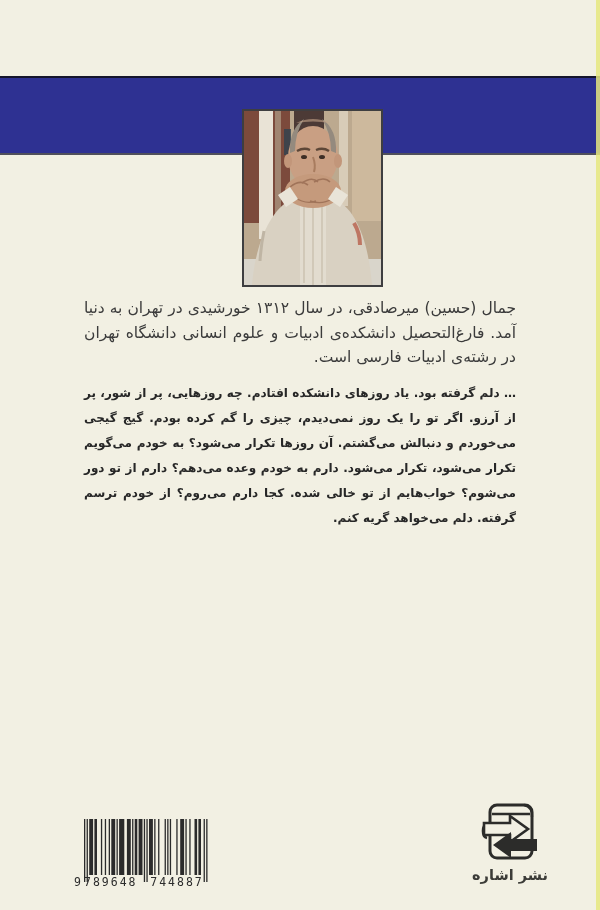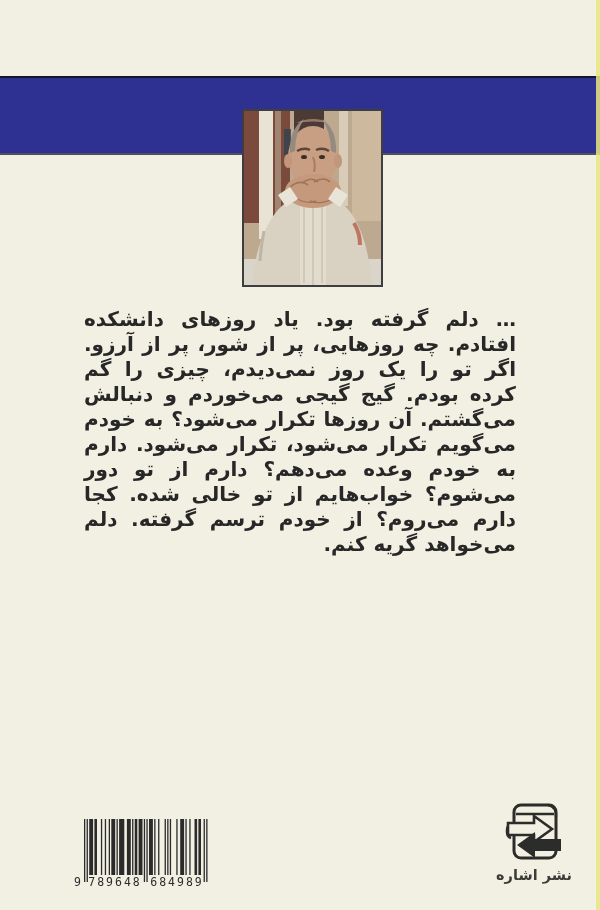--- a/index.html
+++ b/index.html
@@ -22,37 +22,37 @@
   }
   .photo svg{display:block;width:100%;height:100%;}
   .text-block{
     position:absolute;left:84px;top:296px;width:432px;
     direction:rtl;text-align:justify;
     color:#3b3b3b;font-size:15.5px;line-height:24.6px;
   }
   .text-block p{margin:0;}
   .excerpt{
     margin-top:11px !important;
-    font-weight:bold;color:#272727;font-size:20px;line-height:25px;
+    font-weight:bold;color:#272727;font-size:12px;line-height:25px;
   }
   .barcode{
     position:absolute;left:74px;top:819px;width:146px;height:72px;
   }
   .barcode-bars{position:absolute;left:10px;top:0;}
   .barcode-digits{
     position:absolute;left:0;top:56px;width:134px;
     display:flex;align-items:flex-start;
     font-family:"DejaVu Sans Mono", monospace;
     font-size:11.5px;color:#2c2c2c;line-height:14px;
   }
   .bd-first{width:10px;}
-  .bd-g1{flex:1;text-align:center;letter-spacing:2px;}
+  .bd-g1{flex:1;text-align:left;letter-spacing:2px;}
   .bd-g2{flex:1;text-align:center;letter-spacing:2px;}
   .publisher{
-    position:absolute;left:496px;top:802px;width:76px;text-align:center;
+    position:absolute;left:472px;top:802px;width:76px;text-align:center;
   }
   .publisher svg{display:block;margin:0 auto;}
   .publisher-name{
     margin-top:3px;font-size:14.5px;font-weight:bold;color:#3c3c38;
     direction:rtl;
   }
 </style>
 </head>
 <body>
 
@@ -105,20 +105,21 @@
       <path d="M70,71 q10,-6 16,0" stroke="#a0745a" stroke-width="1.6" fill="none"></path>
       <path d="M50,86 q12,8 22,4" stroke="#a0745a" stroke-width="1.4" fill="none"></path>
       <path d="M66,90 q12,4 22,-2" stroke="#a0745a" stroke-width="1.4" fill="none"></path>
 
       <path d="M34,84 l12,-8 8,12 -12,8 z" fill="#e9e4d8"></path>
       <path d="M104,84 l-12,-8 -8,12 12,8 z" fill="#e9e4d8"></path>
     </svg>
   </div>
 
   <div class="text-block">
+    <p>جمال (حسین) میرصادقی، در سال ۱۳۱۲ خورشیدی در تهران به دنیا آمد. فارغ‌التحصیل دانشکده‌ی ادبیات و علوم انسانی دانشگاه تهران در رشته‌ی ادبیات فارسی است.</p>
     <p class="excerpt">… دلم گرفته بود. یاد روزهای دانشکده افتادم. چه روزهایی، پر از شور، پر از آرزو. اگر تو را یک روز نمی‌دیدم، چیزی را گم کرده بودم. گیج گیجی می‌خوردم و دنبالش می‌گشتم. آن روزها تکرار می‌شود؟ به خودم می‌گویم تکرار می‌شود، تکرار می‌شود. دارم به خودم وعده می‌دهم؟ دارم از تو دور می‌شوم؟ خواب‌هایم از تو خالی شده. کجا دارم می‌روم؟ از خودم ترسم گرفته. دلم می‌خواهد گریه کنم.</p>
   </div>
 
   <div class="barcode">
     <svg class="barcode-bars" width="124" height="64" viewBox="0 0 124 64">
         <rect x="0.00" y="0" width="1.30" height="63" fill="#2b2b2b"></rect>
         <rect x="2.60" y="0" width="1.30" height="63" fill="#2b2b2b"></rect>
         <rect x="5.20" y="0" width="3.90" height="56" fill="#2b2b2b"></rect>
         <rect x="10.40" y="0" width="2.60" height="56" fill="#2b2b2b"></rect>
         <rect x="16.90" y="0" width="1.30" height="56" fill="#2b2b2b"></rect>
@@ -144,21 +145,21 @@
         <rect x="101.40" y="0" width="1.30" height="56" fill="#2b2b2b"></rect>
         <rect x="105.30" y="0" width="1.30" height="56" fill="#2b2b2b"></rect>
         <rect x="110.50" y="0" width="2.60" height="56" fill="#2b2b2b"></rect>
         <rect x="114.40" y="0" width="2.60" height="56" fill="#2b2b2b"></rect>
         <rect x="119.60" y="0" width="1.30" height="63" fill="#2b2b2b"></rect>
         <rect x="122.20" y="0" width="1.30" height="63" fill="#2b2b2b"></rect>
       </svg>
     <div class="barcode-digits">
       <span class="bd-first">9</span>
       <span class="bd-g1">789648</span>
-      <span class="bd-g2">684989</span>
+      <span class="bd-g2">744887</span>
     </div>
   </div>
 
   <div class="publisher">
     <svg width="60" height="62" viewBox="0 0 60 62">
 
       <rect x="10" y="3" width="42" height="53" rx="7" fill="none" stroke="#2c2c2a" stroke-width="3"></rect>
       <path d="M12,12 H50" stroke="#2c2c2a" stroke-width="2.4"></path>
       <path d="M44,3 q9,2 8,12" fill="none" stroke="#2c2c2a" stroke-width="2.4"></path>
       <path d="M7,22 q-4,1 -4,7 t4,7" fill="none" stroke="#2c2c2a" stroke-width="2.6"></path>

